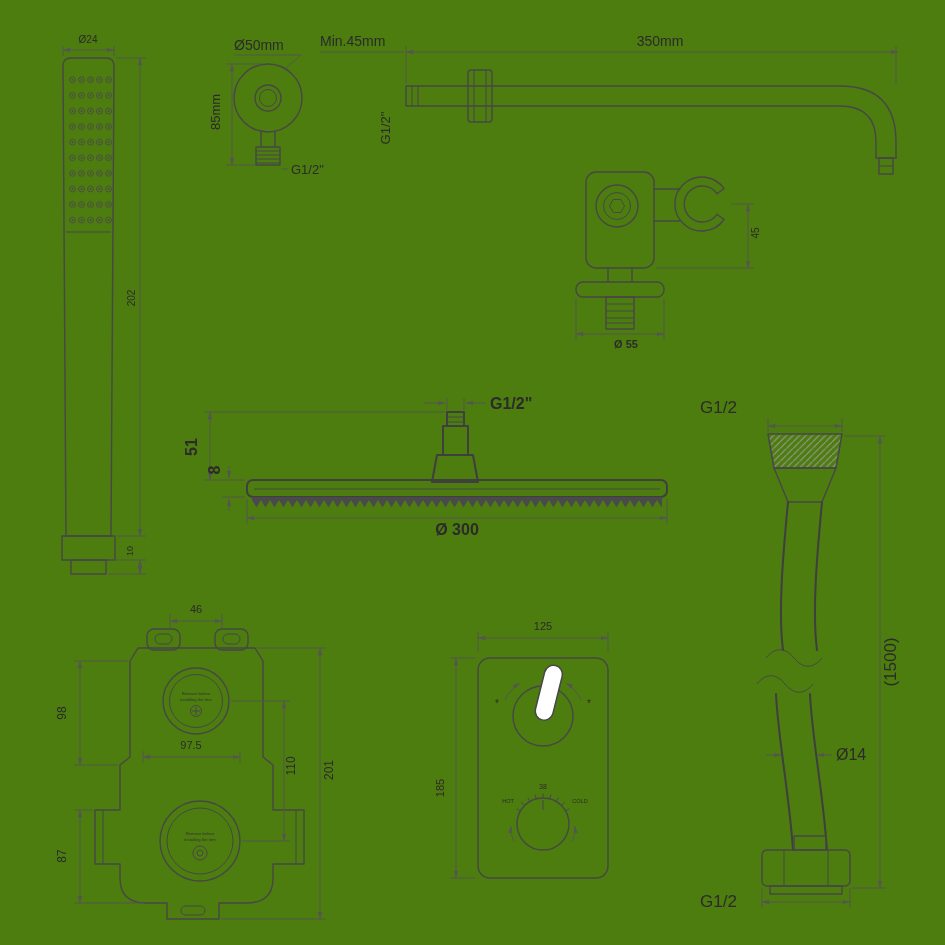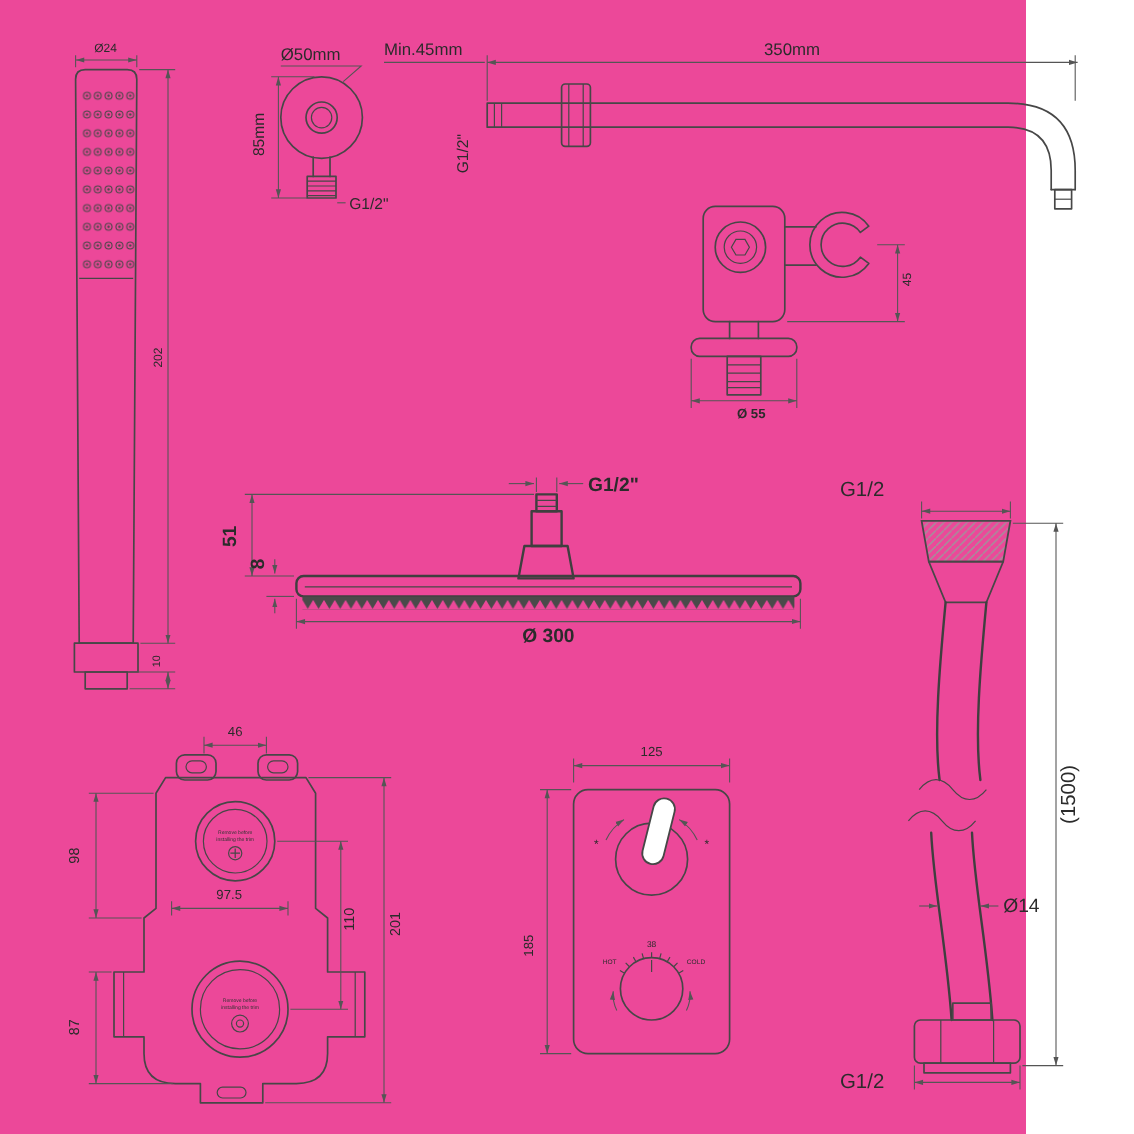--- a/index.html
+++ b/index.html
@@ -1,16 +1,16 @@
 <!DOCTYPE html>
 <html><head>
 <meta charset="utf-8">
 <style>
   html,body { margin:0; padding:0; background:#ffffff; }
-  .stage { width:855px; height:945px; background:#ec4899; position:relative; }
+  .stage { width:945px; height:945px; background:#4d7c0f; position:relative; }
   svg { display:block; }
   .ln  { fill:none; stroke:#474747; stroke-width:1.4; stroke-linejoin:round; stroke-linecap:round; }
   .ln2 { fill:none; stroke:#3f3f3f; stroke-width:2;   stroke-linejoin:round; stroke-linecap:round; }
   .thin{ fill:none; stroke:#474747; stroke-width:1; }
   .dim { fill:none; stroke:#555555; stroke-width:0.9; }
   text { fill:#2b2b2b; font-family:"Liberation Sans","DejaVu Sans",sans-serif; }
   .t9 {font-size:9px}  .t10{font-size:10px} .t11{font-size:11px} .t12{font-size:12px}
   .t13{font-size:13px} .t14{font-size:14px} .t16{font-size:16px} .t17{font-size:17px}
   .tb {font-weight:bold}
   .tiny{font-size:4.2px; fill:#333}

